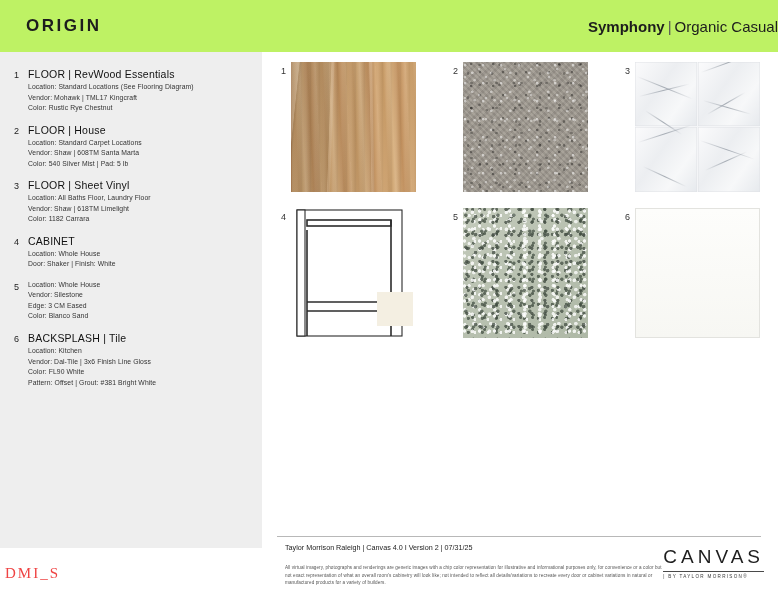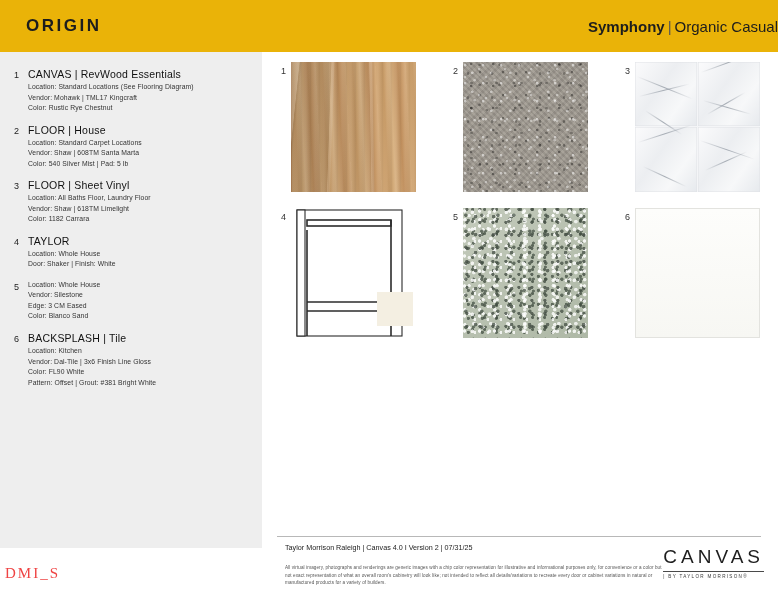--- a/index.html
+++ b/index.html
@@ -17,21 +17,21 @@
     width: 778px;
     height: 600px;
     background: #ffffff;
   }
 
   
   .header {
     position: absolute;
     left: 0; top: 0;
     width: 778px; height: 52px;
-    background: #eab308;
+    background: #bef264;
     display: flex;
     align-items: center;
     justify-content: space-between;
     gap: 15px;
   }
   .brand {
     margin-left: 26px;
     font-size: 17px;
     font-weight: bold;
     letter-spacing: 2.5px;
@@ -280,21 +280,21 @@
     </div>
   </div>
 
   <div class="left-panel"></div>
 
   <div class="left-list">
 
     <div class="entry">
       <div class="entry-num">1</div>
       <div class="entry-body">
-        <div class="entry-title">CANVAS | RevWood Essentials</div>
+        <div class="entry-title">FLOOR | RevWood Essentials</div>
         <div class="entry-line">Location: Standard Locations (See Flooring Diagram)</div>
         <div class="entry-line">Vendor: Mohawk | TML17 Kingcraft</div>
         <div class="entry-line">Color: Rustic Rye Chestnut</div>
       </div>
     </div>
 
     <div class="entry">
       <div class="entry-num">2</div>
       <div class="entry-body">
         <div class="entry-title">FLOOR | House</div>
@@ -310,21 +310,21 @@
         <div class="entry-title">FLOOR | Sheet Vinyl</div>
         <div class="entry-line">Location: All Baths Floor, Laundry Floor</div>
         <div class="entry-line">Vendor: Shaw | 618TM Limelight</div>
         <div class="entry-line">Color: 1182 Carrara</div>
       </div>
     </div>
 
     <div class="entry">
       <div class="entry-num">4</div>
       <div class="entry-body">
-        <div class="entry-title">TAYLOR</div>
+        <div class="entry-title">CABINET</div>
         <div class="entry-line">Location: Whole House</div>
         <div class="entry-line">Door: Shaker | Finish: White</div>
       </div>
     </div>
 
     <div class="entry">
       <div class="entry-num">5</div>
       <div class="entry-body">
         <div class="entry-line">Location: Whole House</div>
         <div class="entry-line">Vendor: Silestone</div>

